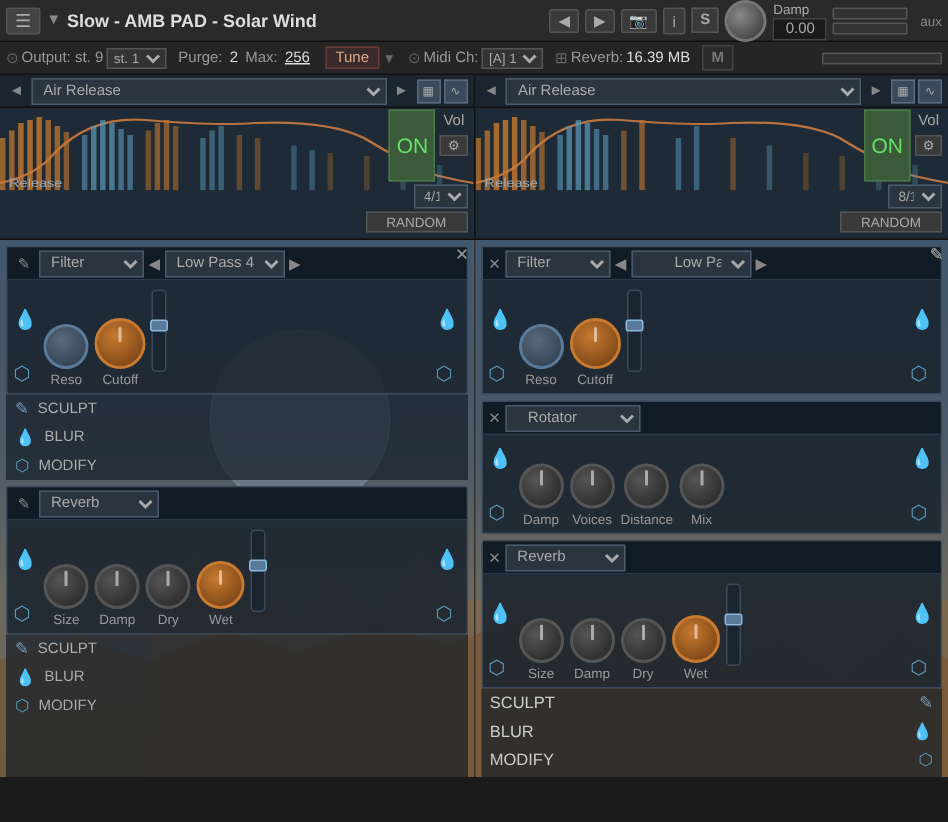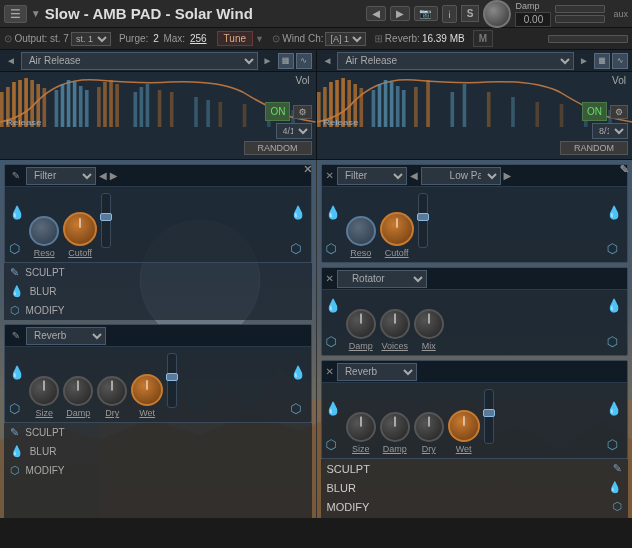--- a/index.html
+++ b/index.html
@@ -19,21 +19,21 @@
       border-bottom: 1px solid #111;
       display: flex;
       align-items: center;
       height: 28px;
       padding: 0 4px;
       gap: 4px;
     }
     .top-bar-title {
       color: #ddd;
       font-weight: bold;
-      font-size: 15px;
+      font-size: 12px;
       flex: 1;
     }
     .top-bar-btn {
       background: #3a3a3a;
       border: 1px solid #555;
       color: #aaa;
       padding: 1px 5px;
       font-size: 10px;
       cursor: pointer;
       border-radius: 2px;
@@ -101,22 +101,22 @@
       border: 1px solid #5a6a7a;
       display: flex; align-items: center; justify-content: center;
       cursor: pointer;
       font-size: 8px;
       color: #aaa;
     }
     .env-toggle {
       background: #2a3a2a;
       border: 1px solid #4a7a4a;
       color: #6d6;
-      font-size: 10px;
-      padding: 3px 4px;
+      font-size: 14px;
+      padding: 15px 4px;
       cursor: pointer;
     }
     .env-toggle.on { background: #3a5a3a; }
     .env-gear {
       background: #3a3a3a;
       border: 1px solid #555;
       color: #aaa;
       font-size: 9px;
       padding: 1px 4px;
       cursor: pointer;
@@ -178,21 +178,20 @@
       top: 50%; left: 50%;
       width: 2px; height: 40%;
       background: #aaa;
       transform-origin: bottom center;
       transform: translate(-50%, -100%) rotate(0deg);
     }
     .knob-label {
       font-size: 9px;
       color: #999;
       text-align: right;
-      text-decoration: underline;
     }
     .knob-sm { width: 30px; height: 30px; }
 
     
     .slider-v {
       width: 10px;
       height: 55px;
       background: #1a2530;
       border: 1px solid #3a4a5a;
       border-radius: 3px;
@@ -340,36 +339,36 @@
     </div>
     <div style="display:flex;flex-direction:column;align-items:center;gap:1px;margin-left:4px;">
       <span style="font-size:9px;color:#888;">aux</span>
     </div>
   </div>
 </div>
 
 <div class="second-row">
   <span style="display:flex;align-items:center;gap:2px;">
     <span style="color:#666">⊙</span>
-    <span>Output: st. 7</span>
+    <span>Output: st. 9</span>
     <select style="background:#333;border:1px solid #555;color:#aaa;font-size:9px;"><option>st. 1</option></select>
   </span>
   <span>
     <span>Purge:</span>
     <span style="color:#ddd;margin:0 2px;">2</span>
     <span>Max:</span>
     <span style="color:#ddd;margin:0 2px;text-decoration:underline;">256</span>
   </span>
   <div class="purge-area">
     <button class="purge-btn">Tune</button>
     <span style="font-size:9px;color:#666">▼</span>
   </div>
   <span style="display:flex;align-items:center;gap:2px;">
     <span style="color:#666">⊙</span>
-    <span>Wind Ch:</span>
+    <span>Midi Ch:</span>
     <select style="background:#333;border:1px solid #555;color:#aaa;font-size:9px;"><option>[A] 1</option></select>
   </span>
   <span style="display:flex;align-items:center;gap:2px;">
     <span style="color:#666">⊞</span>
     <span>Reverb:</span>
     <span style="color:#ddd;">16.39 MB</span>
   </span>
   <button class="m-btn">M</button>
   <div style="display:flex;flex-direction:column;gap:2px;flex:1;align-items:flex-end;">
     <div class="mini-slider" style="width:80px;"></div>
@@ -535,20 +534,23 @@
 
   <div style="flex:1;display:flex;flex-direction:column;position:relative;z-index:1;border-right:1px solid #333;">
 
     <div style="margin:4px 4px 0;background:rgba(25,35,45,0.88);border:1px solid #3a4a5a;border-radius:2px;">
       <div style="display:flex;align-items:center;height:22px;padding:0 4px;gap:3px;background:rgba(15,25,35,0.9);border-bottom:1px solid #2a3a4a;">
         <button class="module-edit-btn">✎</button>
         <select class="module-dropdown" style="width:70px;">
           <option>Filter</option>
         </select>
         <button class="module-arrow">◀</button>
+        <select class="module-dropdown" style="width:80px;">
+          <option>Low Pass 4</option>
+        </select>
         <button class="module-arrow">▶</button>
         <button style="position:absolute;right:3px;top:3px;background:none;border:none;color:#888;font-size:11px;cursor:pointer;">✕</button>
       </div>
       <div style="display:flex;align-items:flex-end;padding:6px 4px 4px;gap:4px;">
 
         <div style="display:flex;flex-direction:column;justify-content:space-between;height:55px;padding:2px 0;">
           <span style="font-size:13px;color:#5a9aba;cursor:pointer;">💧</span>
           <span style="font-size:13px;color:#5a9aba;cursor:pointer;">⬡</span>
         </div>
 
@@ -697,20 +699,24 @@
         <div class="knob-group">
           <div class="knob knob-sm"></div>
           <span class="knob-label">Damp</span>
         </div>
         <div class="knob-group">
           <div class="knob knob-sm"></div>
           <span class="knob-label">Voices</span>
         </div>
         <div class="knob-group">
           <div class="knob knob-sm"></div>
+          <span class="knob-label">Distance</span>
+        </div>
+        <div class="knob-group">
+          <div class="knob knob-sm"></div>
           <span class="knob-label">Mix</span>
         </div>
         <div style="display:flex;flex-direction:column;justify-content:space-between;height:55px;padding:2px 0;margin-left:auto;">
           <span style="font-size:13px;color:#5a9aba;cursor:pointer;">💧</span>
           <span style="font-size:13px;color:#5a9aba;cursor:pointer;">⬡</span>
         </div>
       </div>
     </div>
 
     <div style="margin:4px 4px 0;background:rgba(25,35,45,0.88);border:1px solid #3a4a5a;border-radius:2px;">

